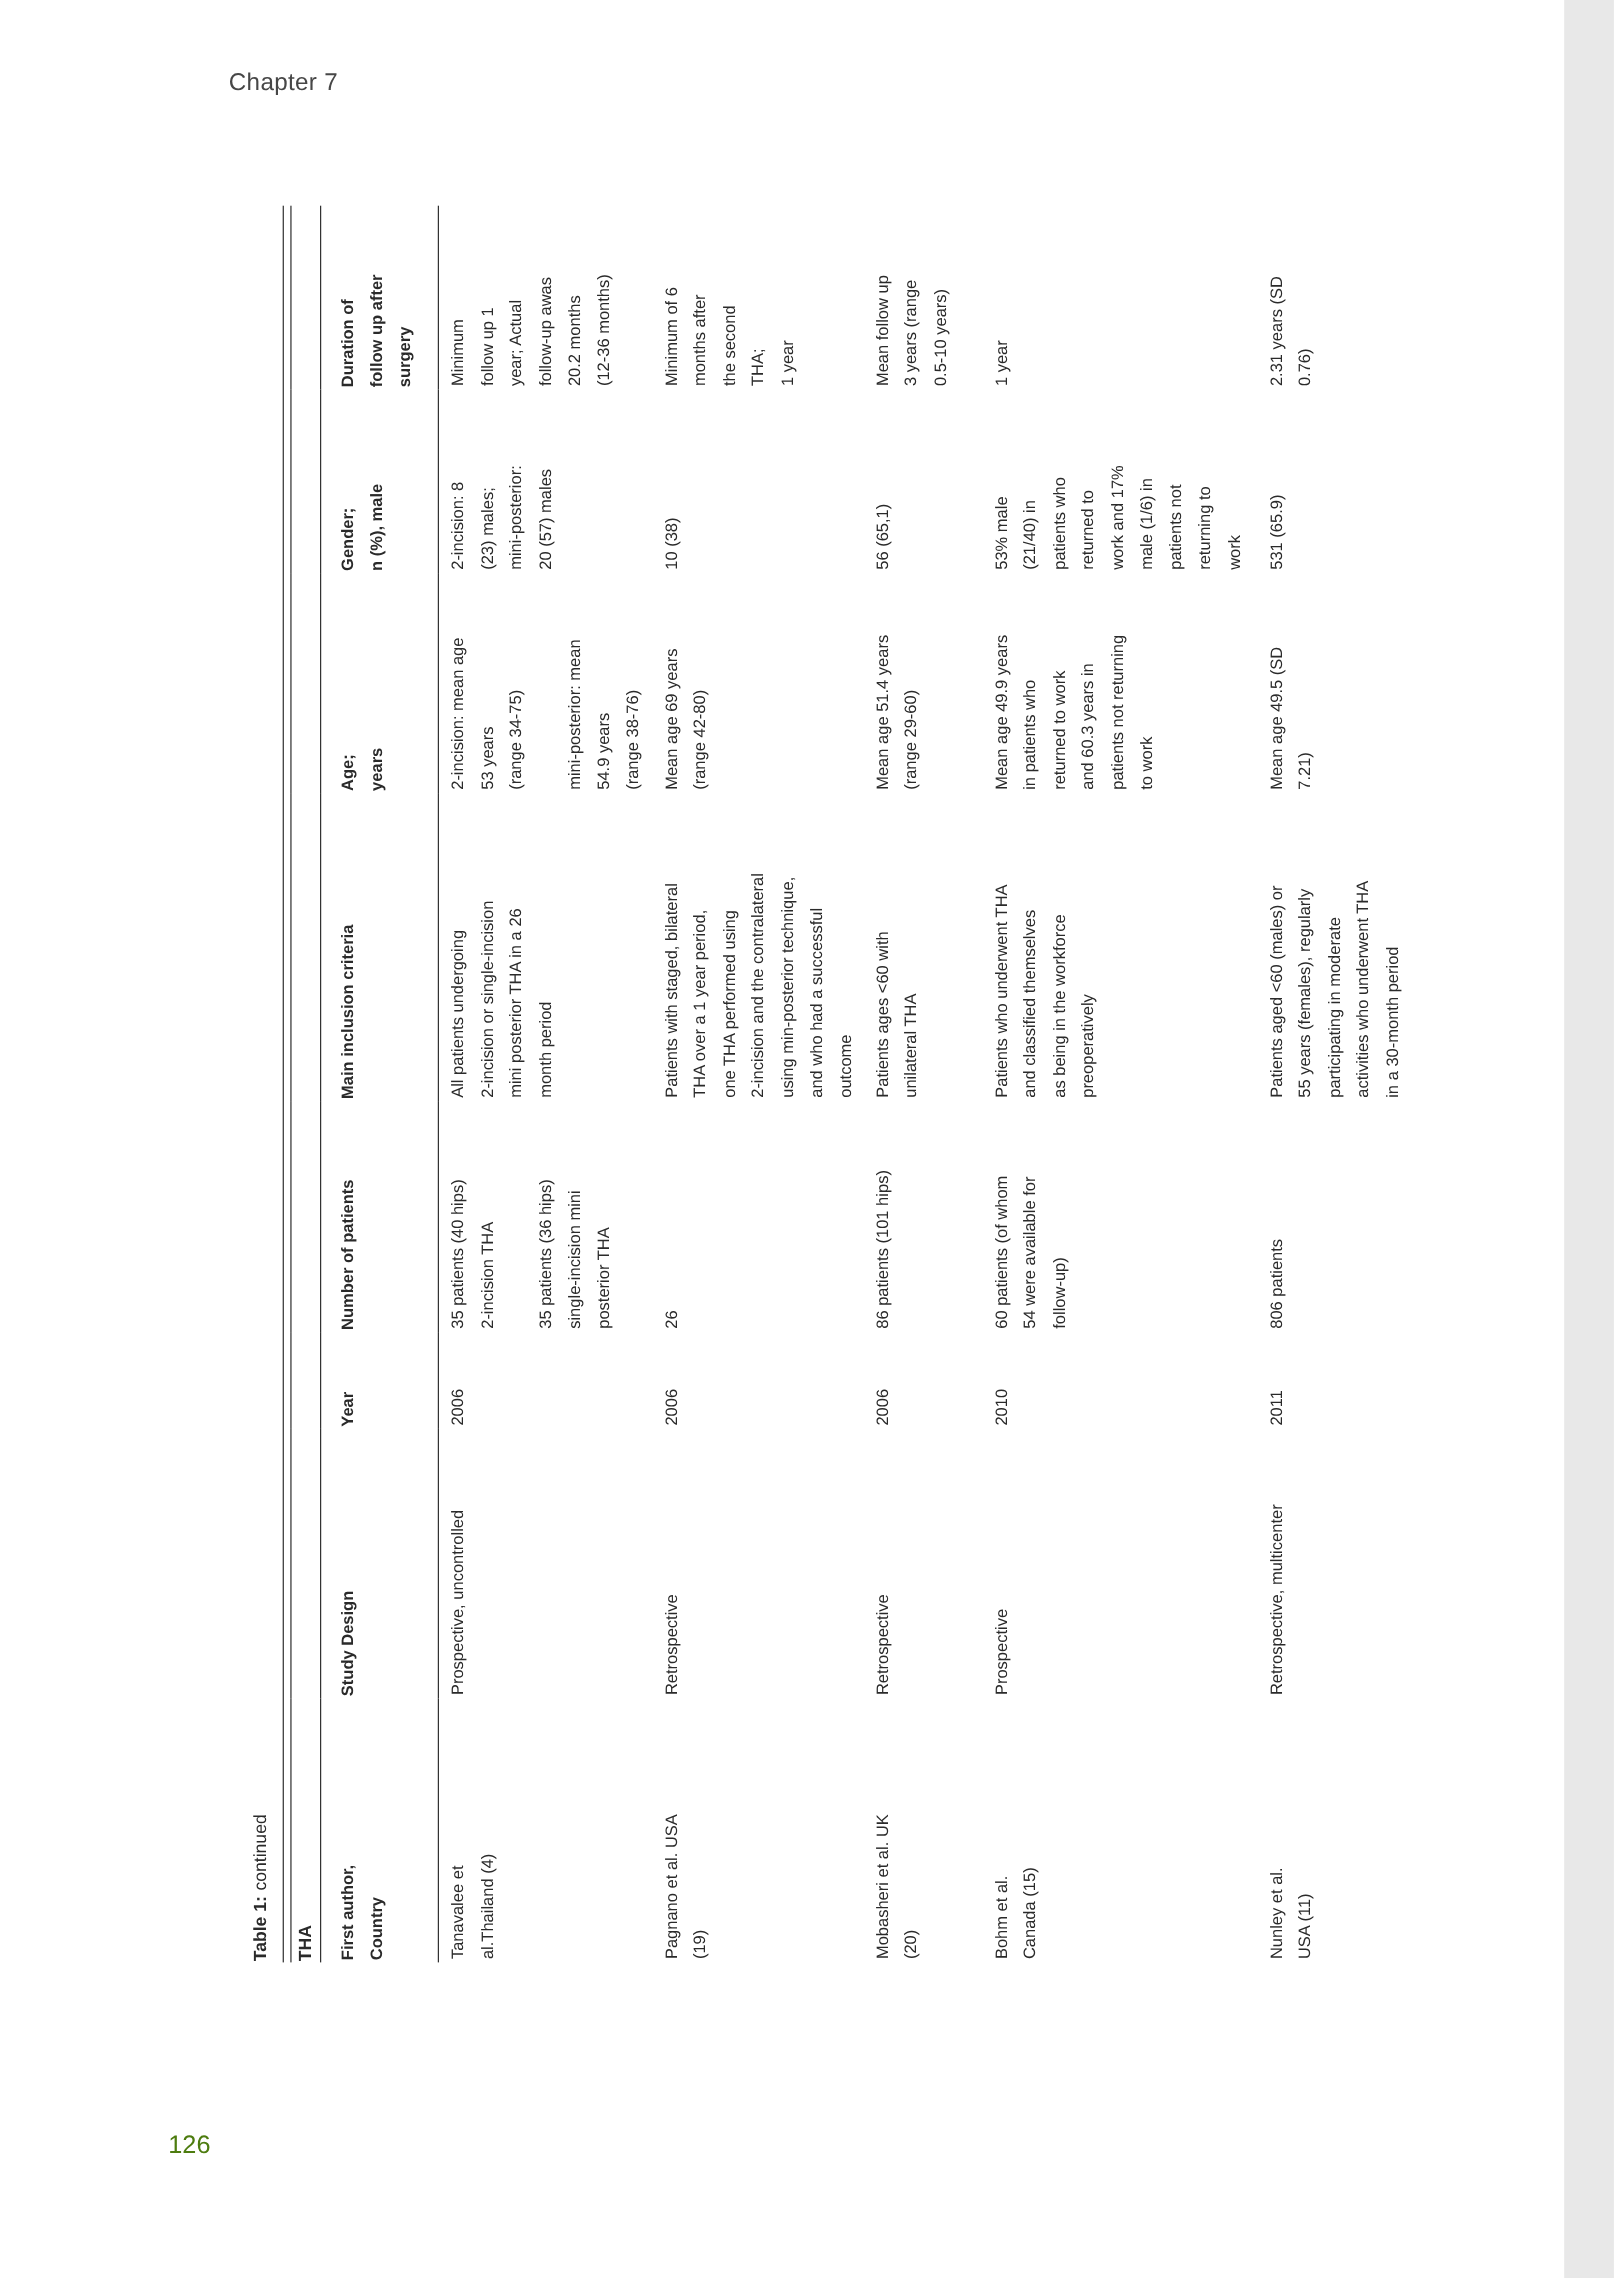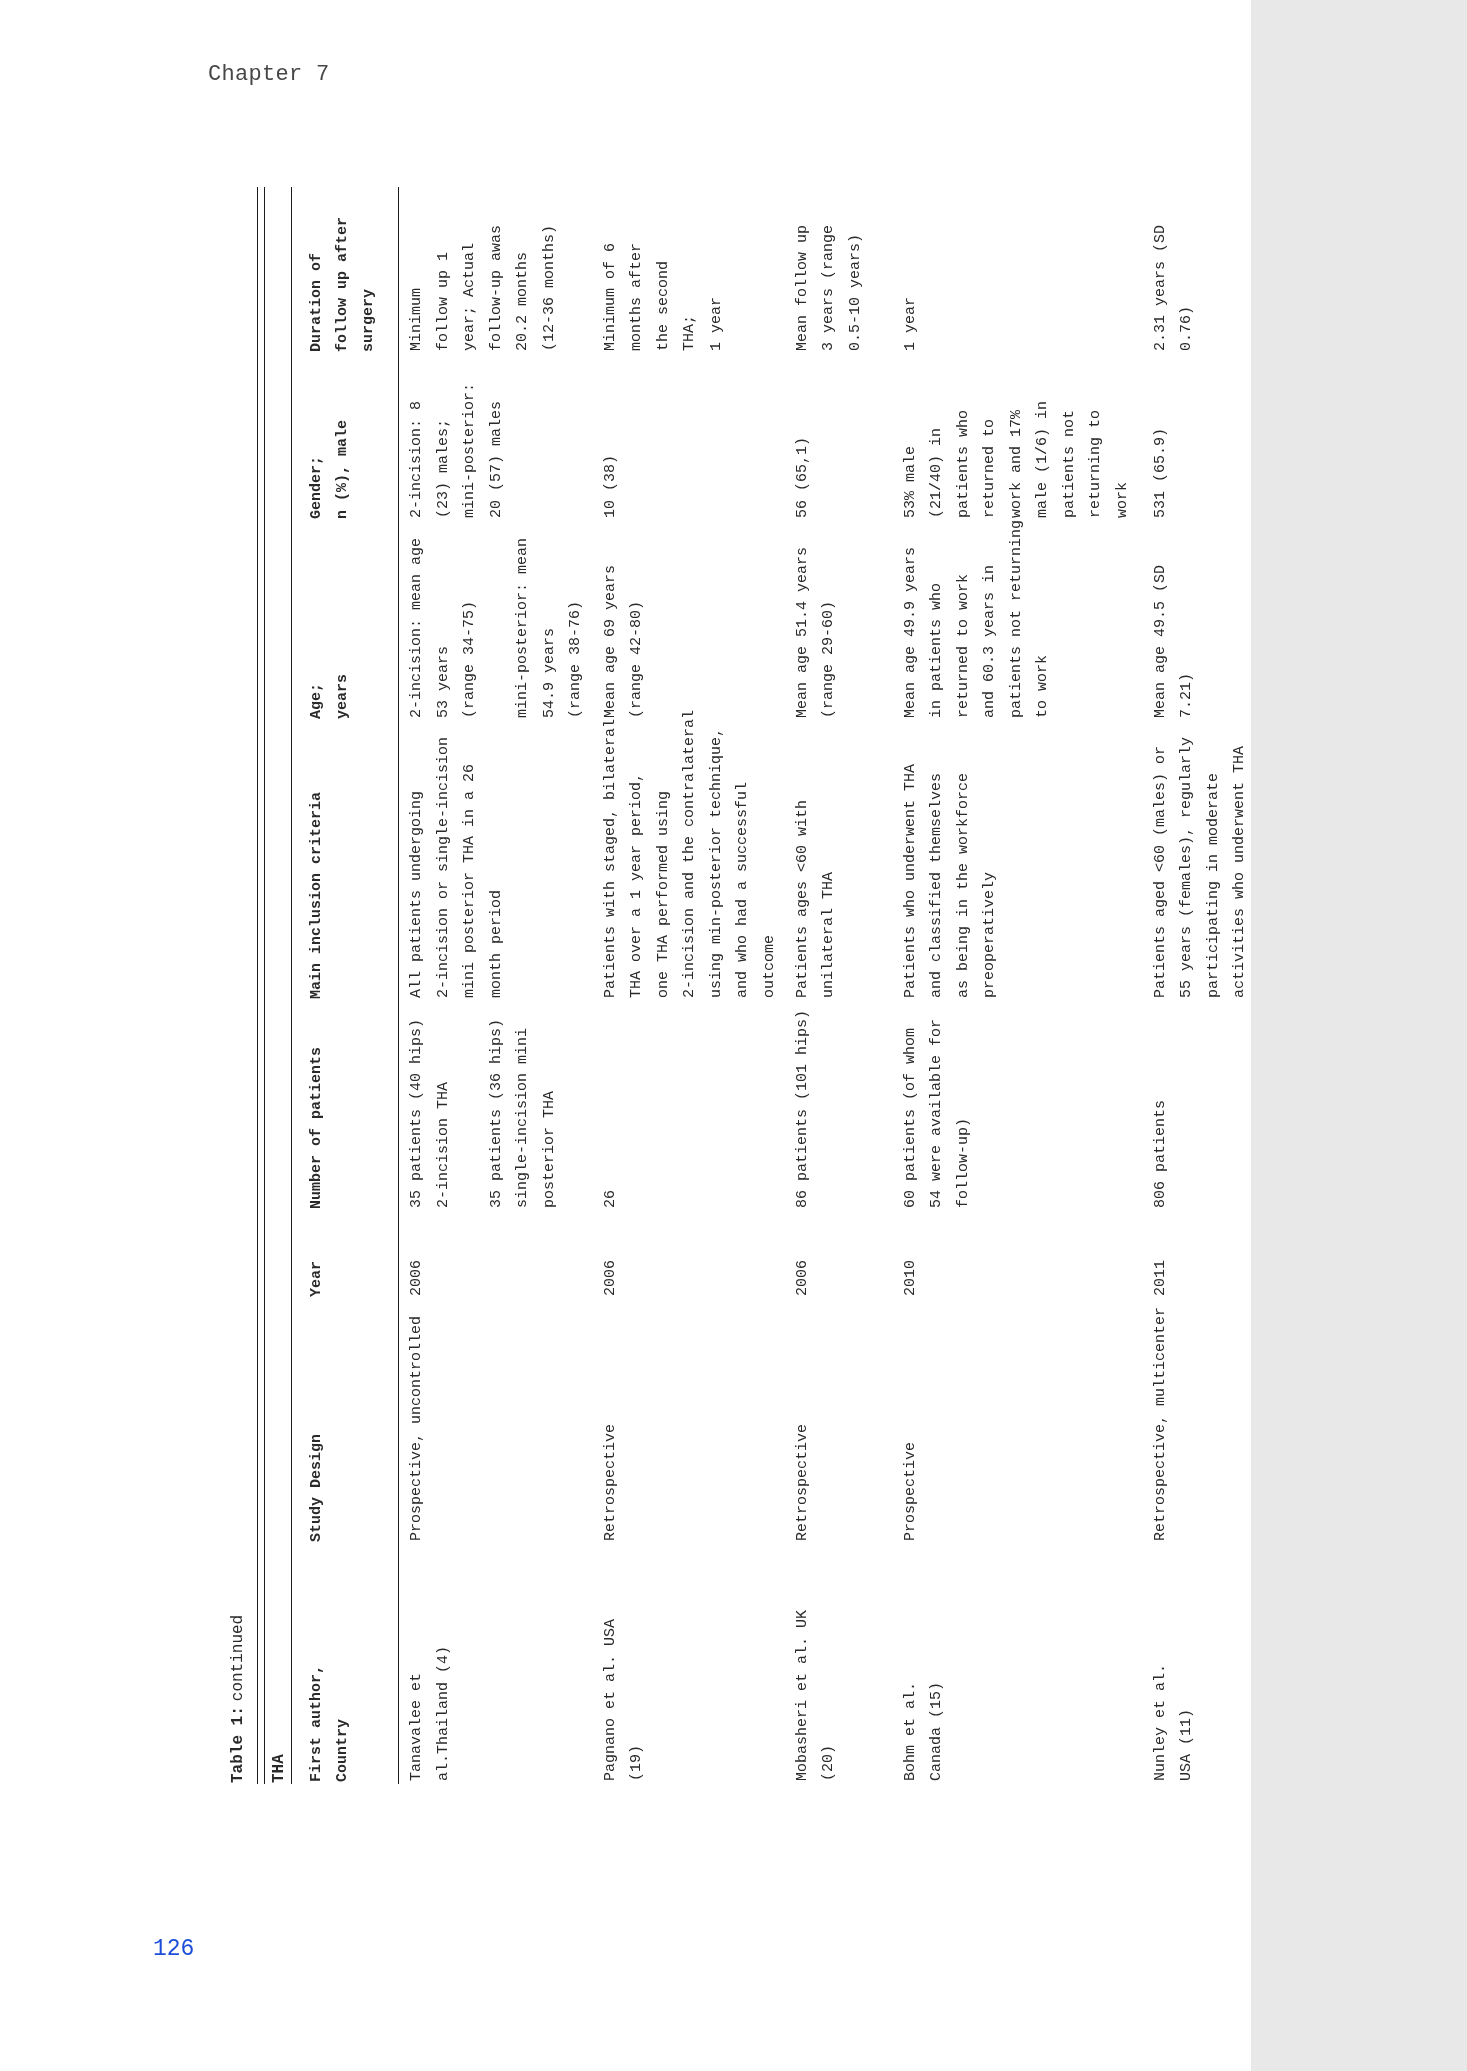--- a/index.html
+++ b/index.html
@@ -1,28 +1,28 @@
 <!DOCTYPE html>
 <html><head>
 <meta charset="utf-8">
 <style>
   html,body { margin:0; padding:0; background:#e8e8e8; }
   .page {
-    position:relative; width:1251px; height:2071px;
+    position:relative; width:1422px; height:2071px;
     background:#ffffff; overflow:hidden;
-    font-family:Liberation Mono, monospace;
+    font-family:Liberation Sans, sans-serif;
     color:#2a2a2a;
   }
   .chapter {
     position:absolute; left:208px; top:62px;
     font-size:22px; color:#474747; letter-spacing:0.3px;
   }
   .pageno {
     position:absolute; left:153px; top:1936px;
-    font-size:23px; color:#1d4ed8;
+    font-size:23px; color:#4d7c0f;
   }
   
   .rot {
     position:absolute; left:228px; top:1784px;
     width:1597px;
     transform:rotate(-90deg); transform-origin:0 0;
   }
   .caption { font-size:16px; line-height:20px; margin:0 0 9px 1px; }
   .caption .cap-b { font-weight:bold; }
   .caption .cap-t { margin-left:5px; }

